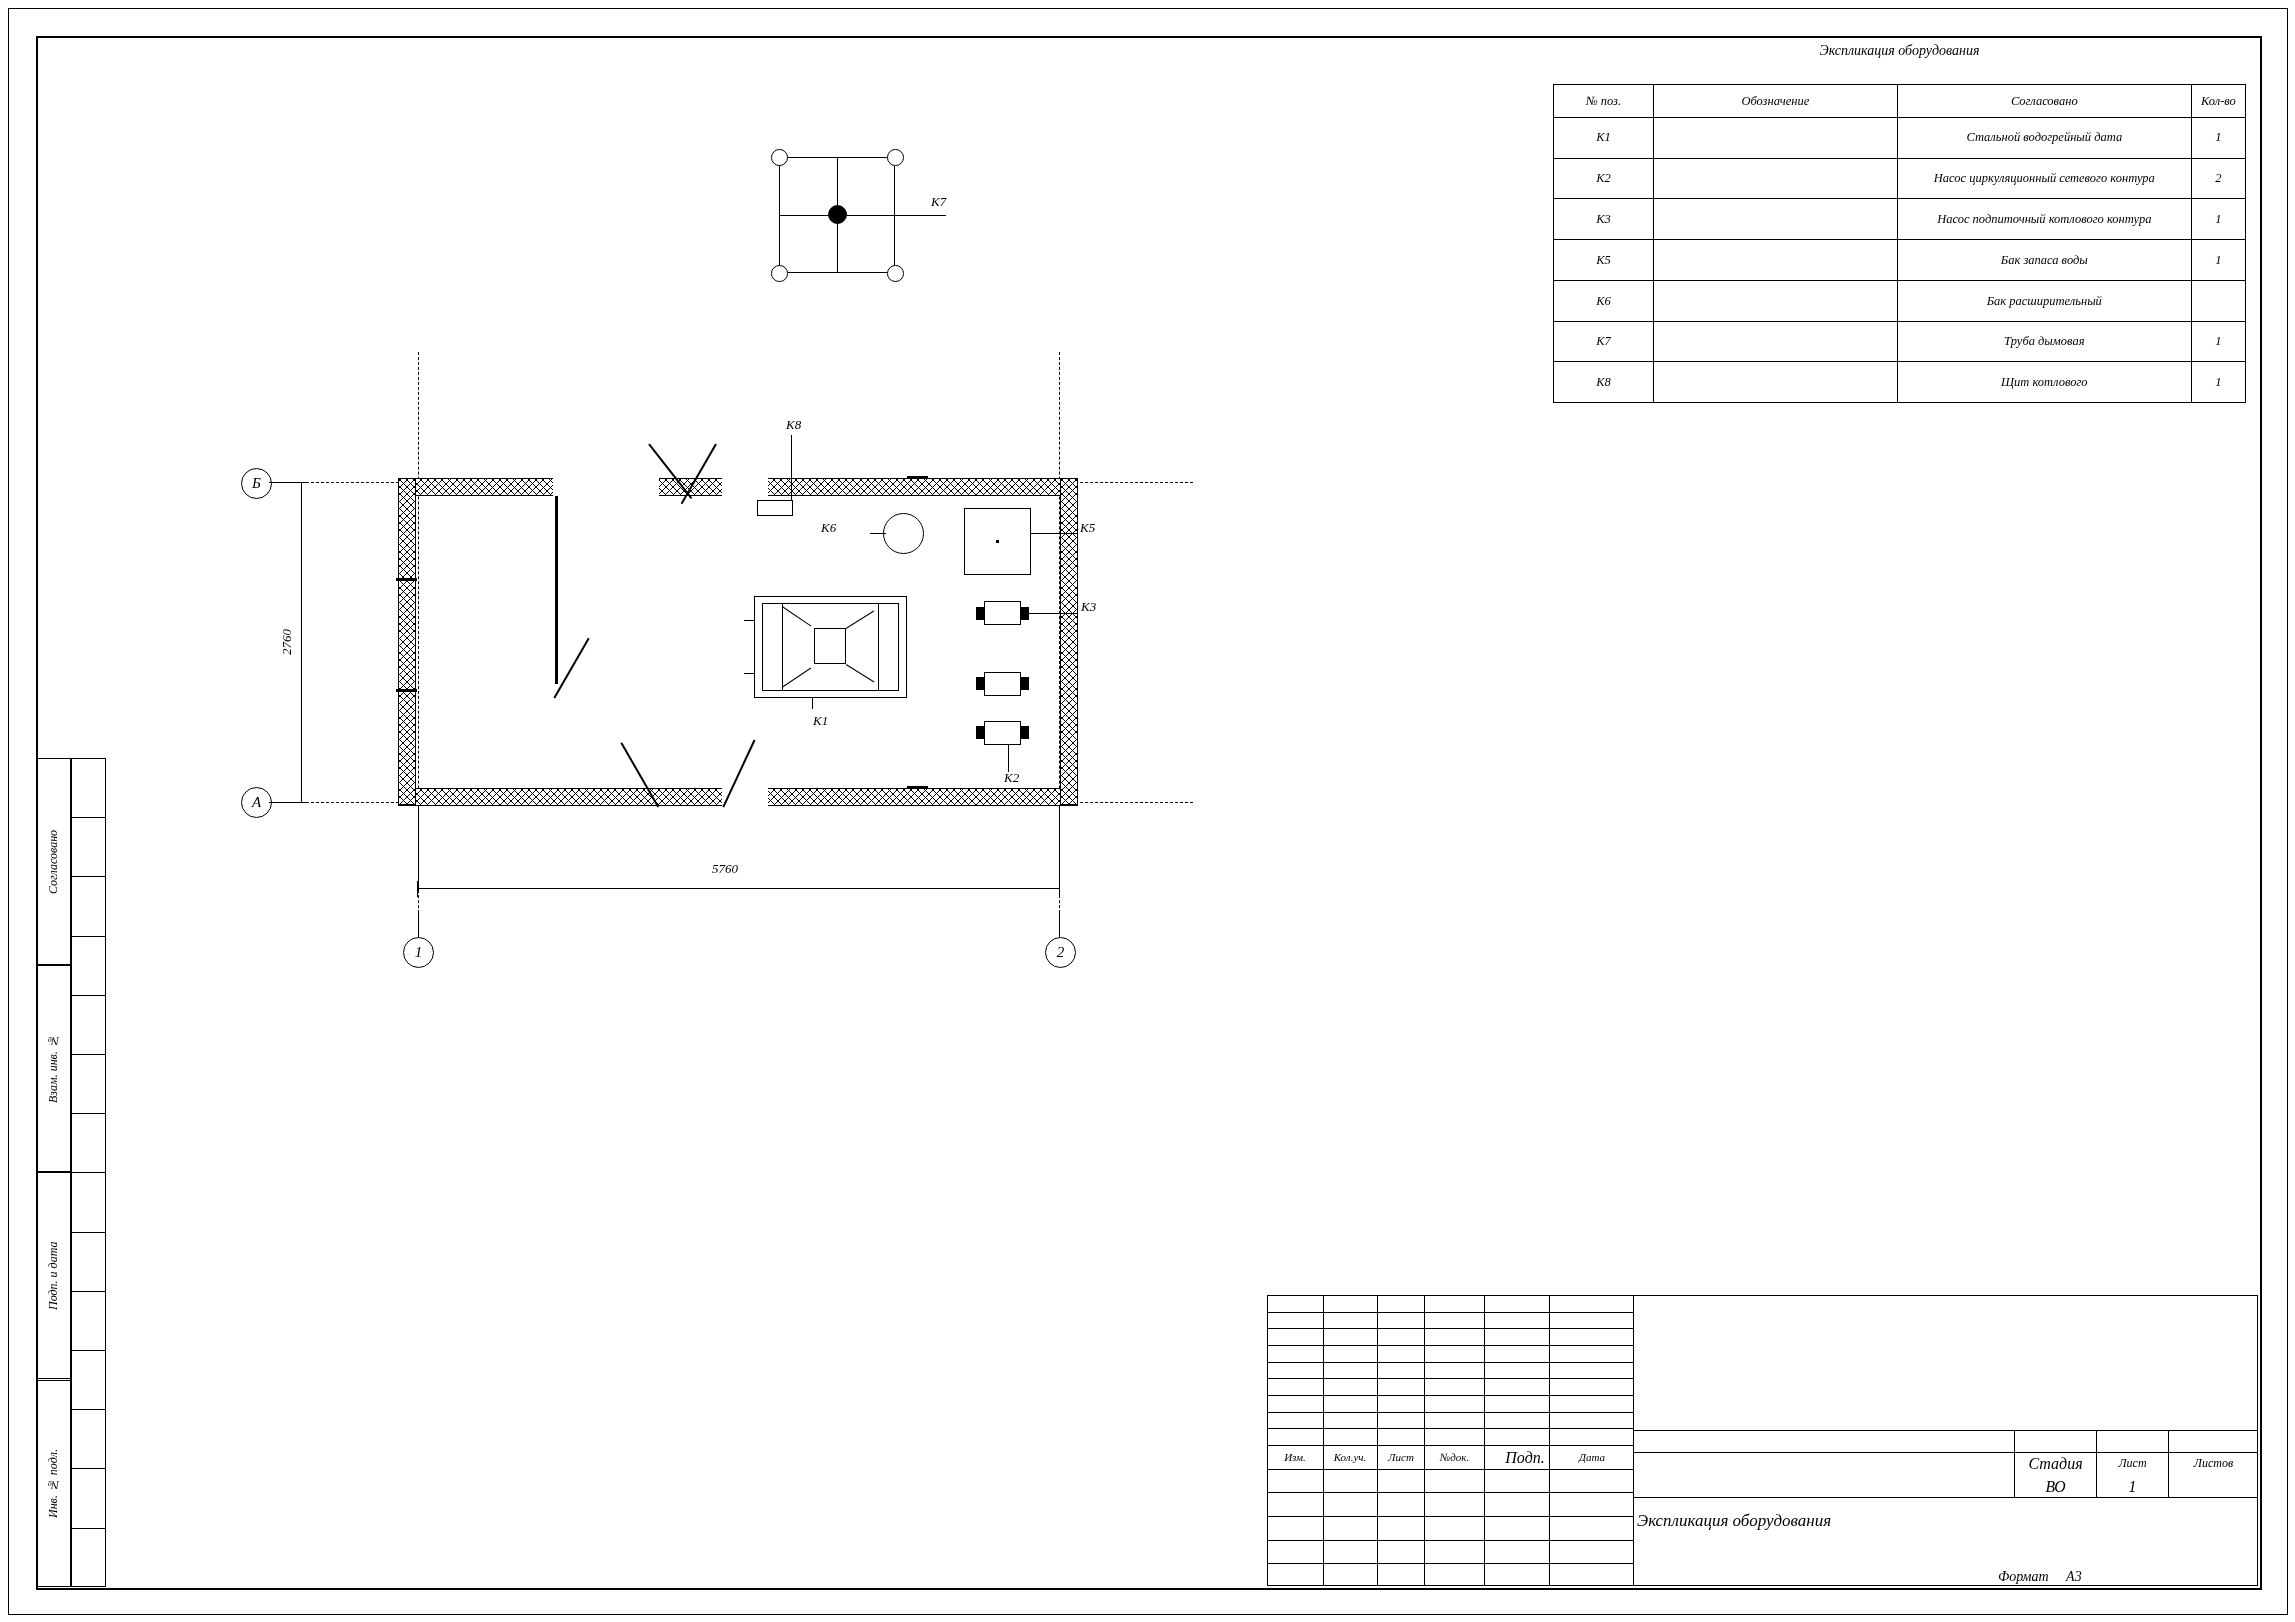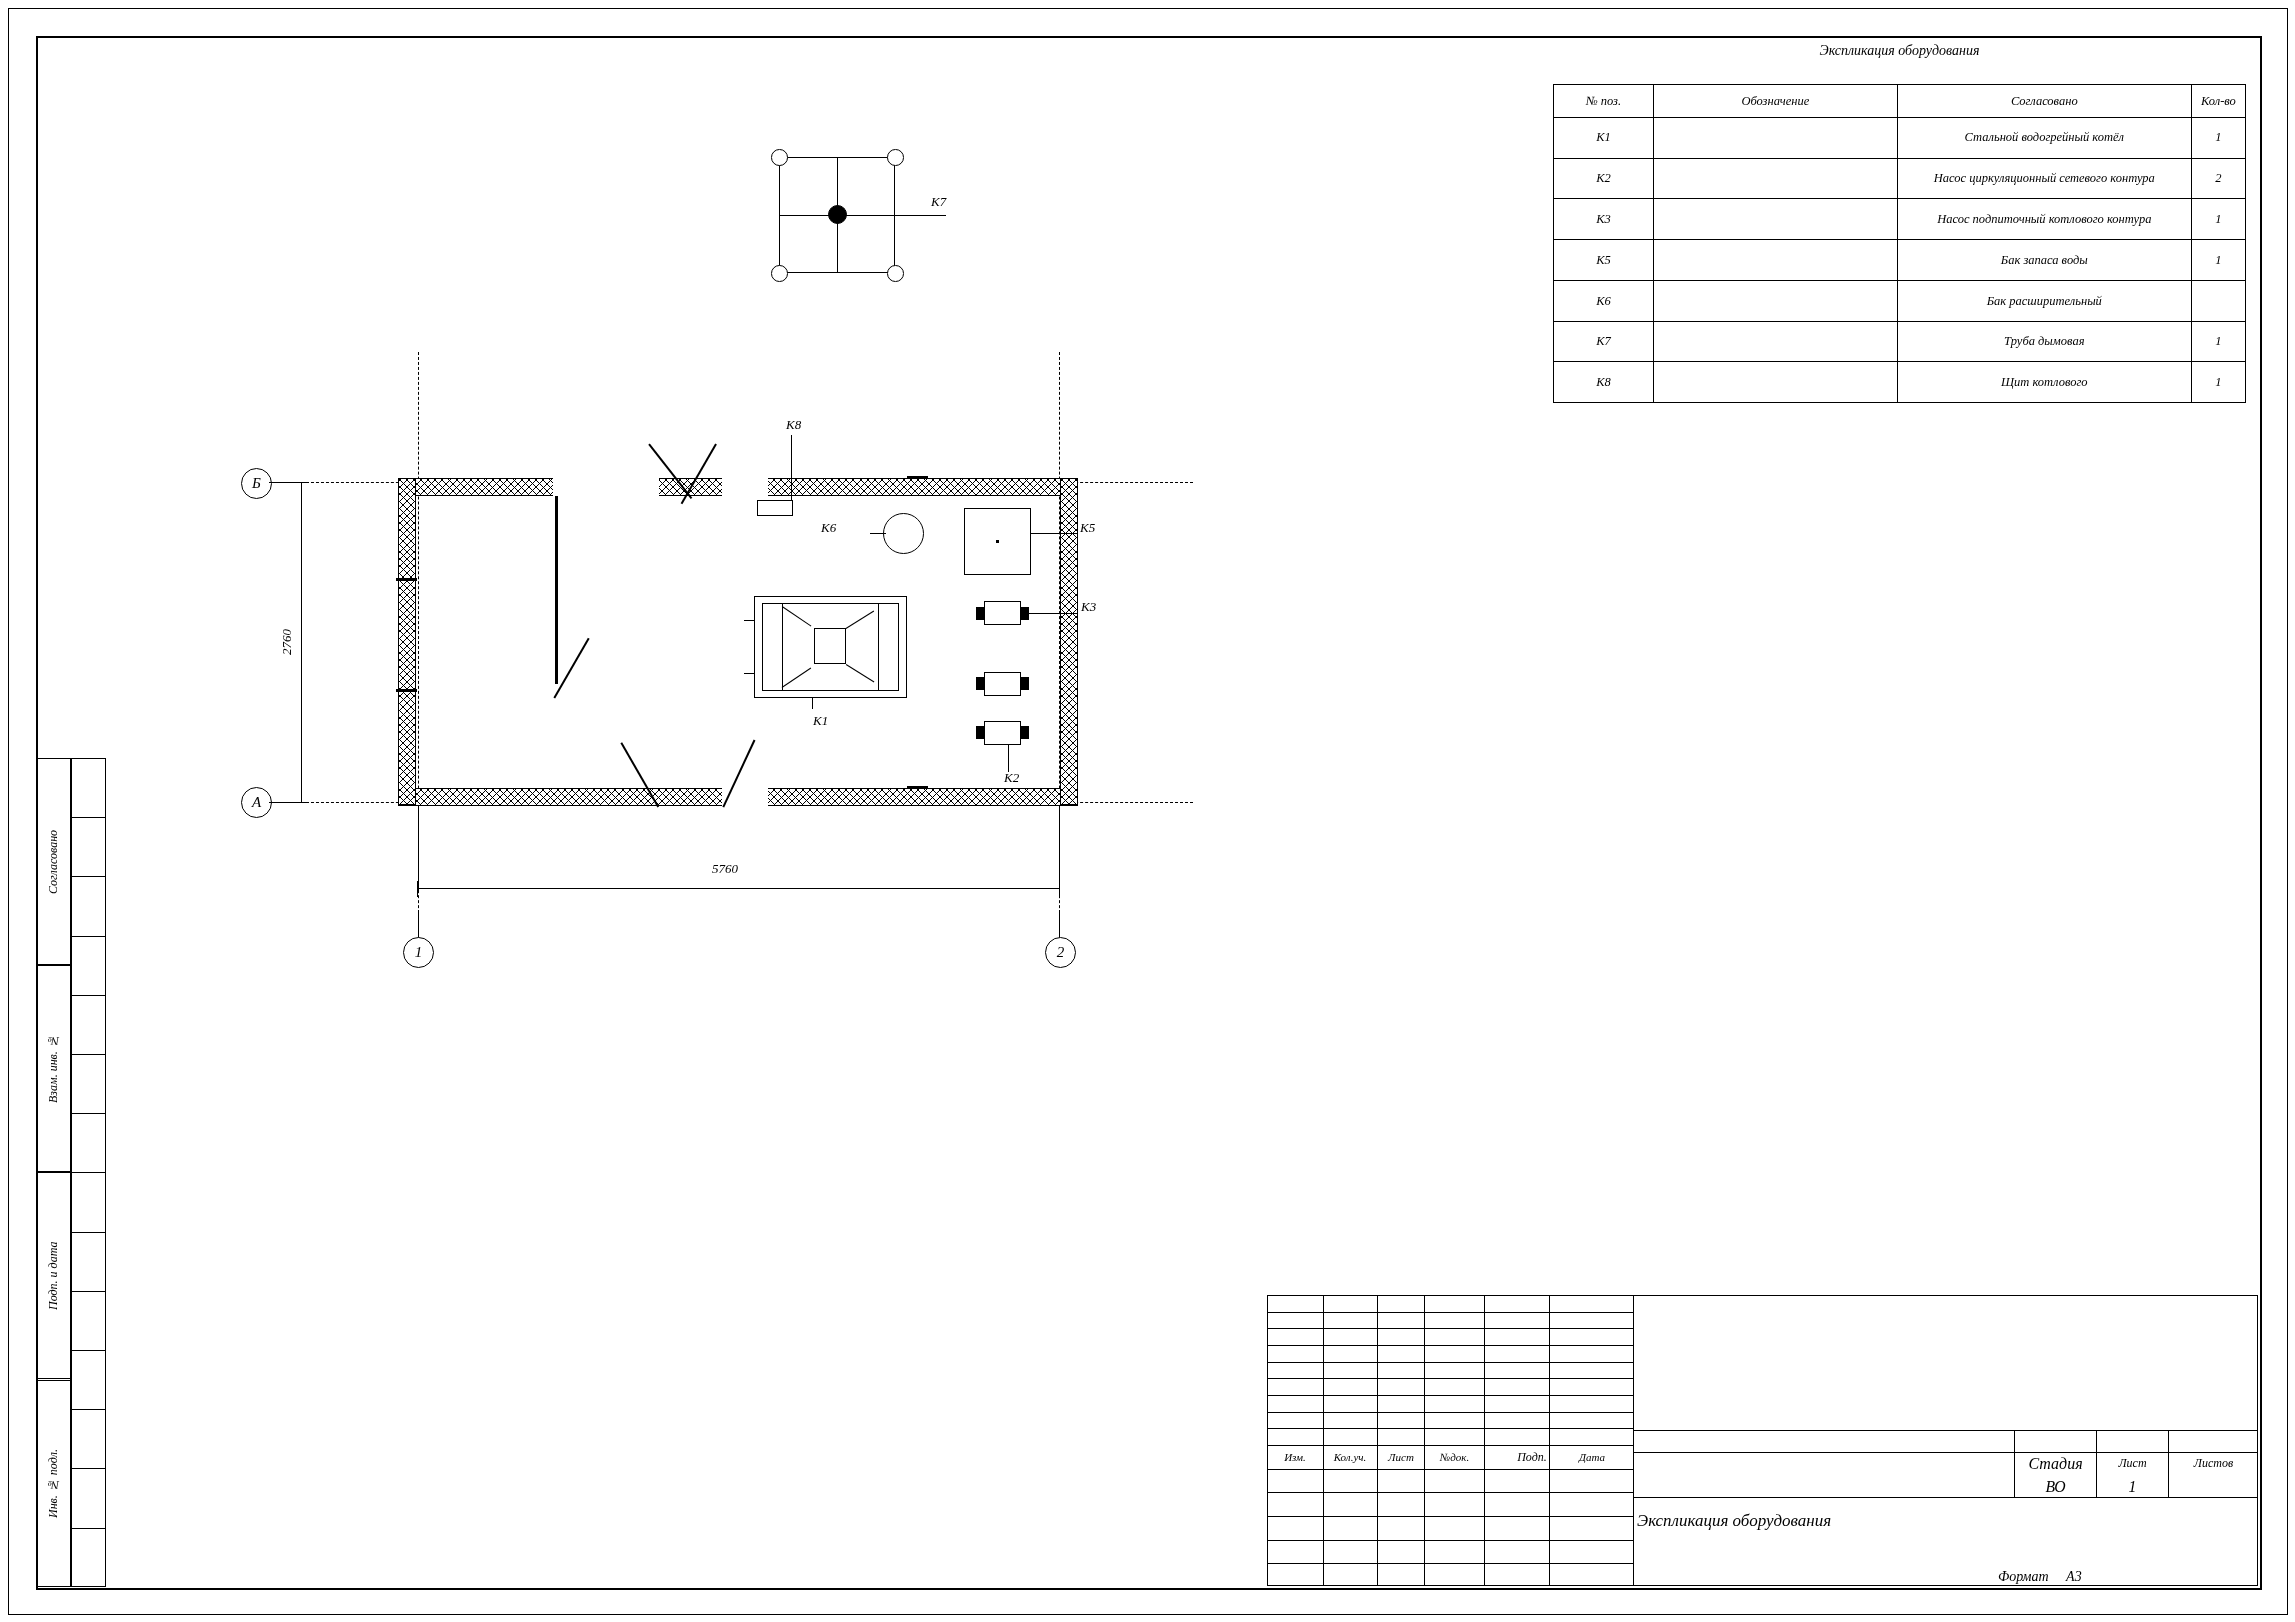--- a/index.html
+++ b/index.html
@@ -154,21 +154,21 @@
           <th class="c-pos">№ поз.</th>
           <th class="c-des">Обозначение</th>
           <th class="c-nam">Согласовано</th>
           <th class="c-qty">Кол-во</th>
         </tr>
       </thead>
       <tbody>
         <tr>
           <td>К1</td>
           <td></td>
-          <td>Стальной водогрейный котёл</td>
+          <td>Стальной водогрейный дата</td>
           <td>1</td>
         </tr>
         <tr>
           <td>К2</td>
           <td></td>
           <td>Насос циркуляционный сетевого контура</td>
           <td>2</td>
         </tr>
         <tr>
           <td>К3</td>
@@ -333,21 +333,21 @@
     <div class="ln" style="left:56px; top:0; width:0.9px; height:291px;"></div>
     <div class="ln" style="left:110px; top:0; width:0.9px; height:291px;"></div>
     <div class="ln" style="left:157px; top:0; width:0.9px; height:291px;"></div>
     <div class="ln" style="left:217px; top:0; width:0.9px; height:291px;"></div>
     <div class="ln" style="left:282px; top:0; width:0.9px; height:291px;"></div>
 
     <div class="tb-txt" style="left:0; top:151px; width:56px; height:23px; font-size:11px;text-align:center;">Изм.</div>
     <div class="tb-txt" style="left:56px; top:151px; width:54px; height:23px; font-size:11px;">Кол.уч.</div>
     <div class="tb-txt" style="left:111px; top:151px; width:46px; height:23px; font-size:11px;">Лист</div>
     <div class="tb-txt" style="left:158px; top:151px; width:59px; height:23px; font-size:11px;">№док.</div>
-    <div class="tb-txt" style="left:233px; top:151px; width:64px; height:23px; font-size:12px;">Подп.</div>
+    <div class="tb-txt" style="left:226px; top:151px; width:64px; height:23px; font-size:16px;">Подп.</div>
     <div class="tb-txt" style="left:283px; top:151px; width:84px; height:23px; font-size:11px;">Дата</div>
 
     <div class="ln" style="left:367px; top:135px; width:624px; height:1.4px;"></div>
     <div class="ln" style="left:367px; top:202px; width:624px; height:1.4px;"></div>
     <div class="ln" style="left:367px; top:157px; width:624px; height:0.9px;"></div>
 
 
     <div class="ln" style="left:747px; top:135px; width:1.4px; height:68px;"></div>
     <div class="ln" style="left:829px; top:135px; width:1.4px; height:68px;"></div>
     <div class="ln" style="left:901px; top:135px; width:1.4px; height:68px;"></div>

